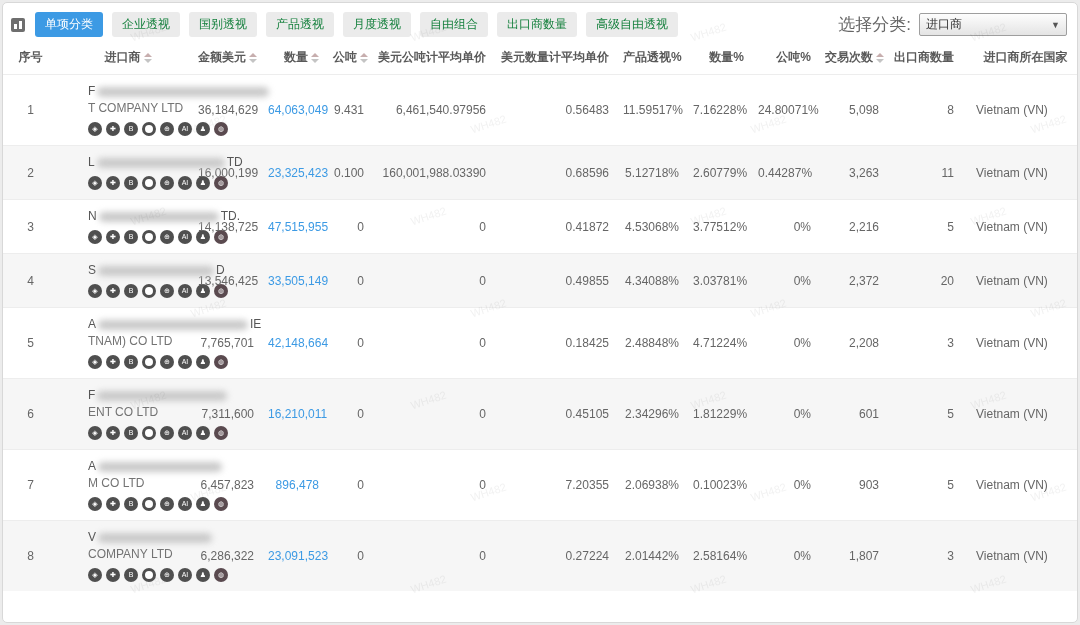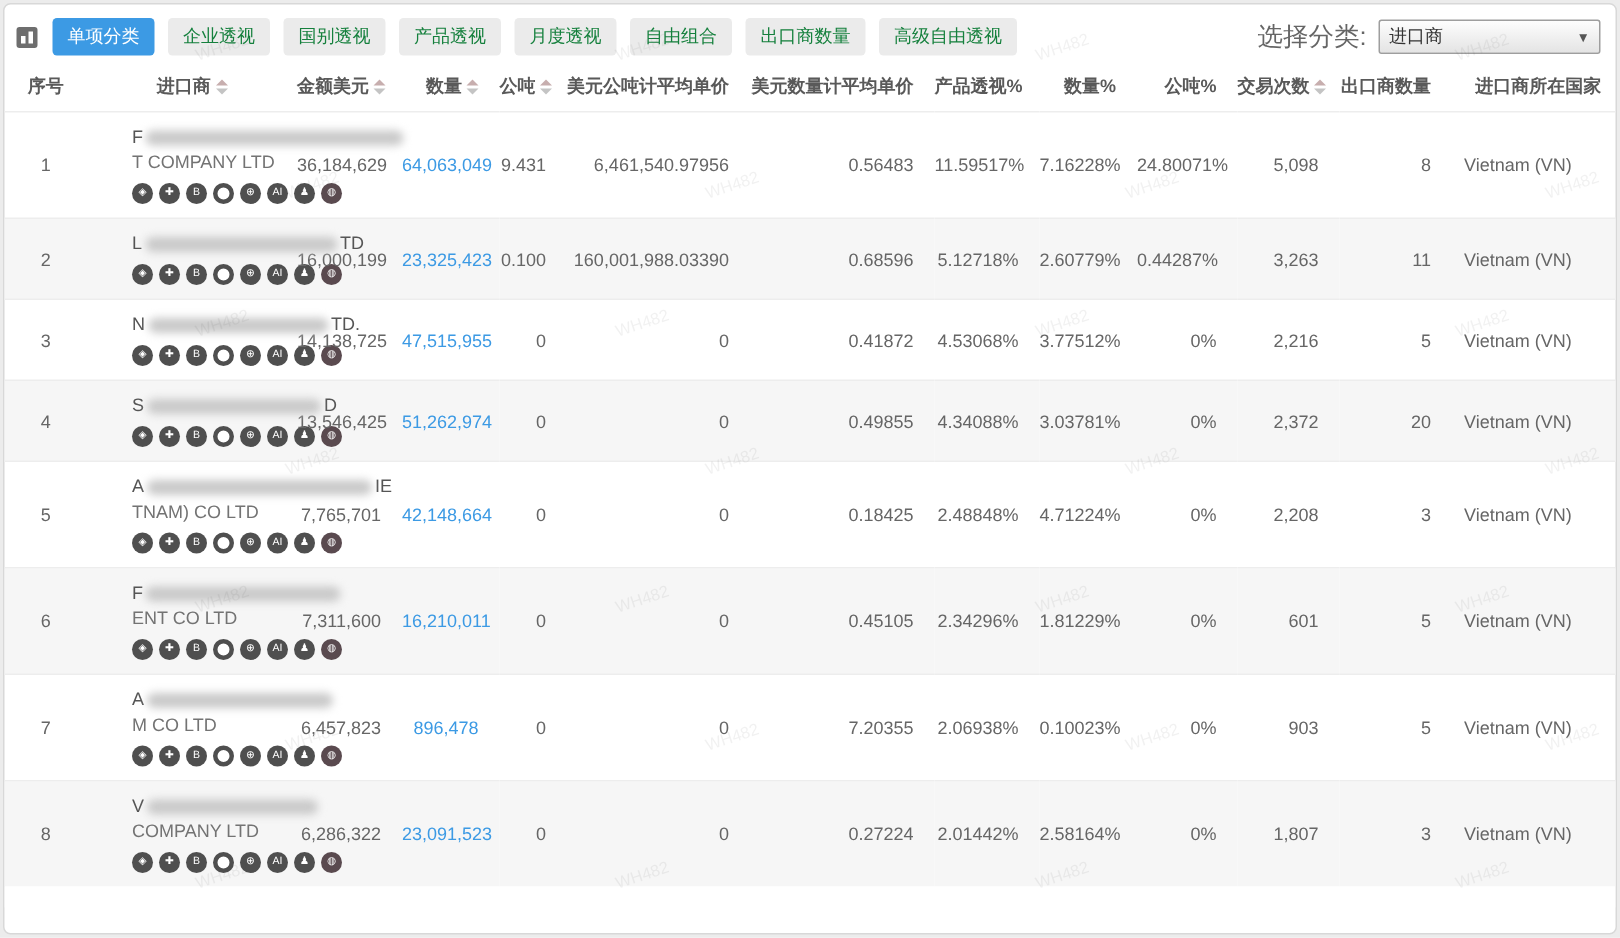--- a/index.html
+++ b/index.html
@@ -234,21 +234,21 @@
         <span class="icn" data-name="plus-circle-icon">✚</span>
         <span class="icn" data-name="letter-b-icon">B</span>
         <span class="icn" data-name="ring-icon"></span>
         <span class="icn" data-name="globe-icon">⊕</span>
         <span class="icn" data-name="ai-icon">AI</span>
         <span class="icn" data-name="people-icon">♟</span>
         <span class="icn" data-name="globe-solid-icon">◍</span>
       </div>
     </td>
     <td class="num" data-name="amount-usd-cell">13,546,425</td>
-    <td class="num qty" data-name="quantity-cell"><a data-name="quantity-link">51,262,974</a></td>
+    <td class="num qty" data-name="quantity-cell"><a data-name="quantity-link">33,505,149</a></td>
     <td class="num" data-name="tons-cell">0</td>
     <td class="num" data-name="avg-price-ton-cell">0</td>
     <td class="num" data-name="avg-price-qty-cell">0.49855</td>
     <td class="num" data-name="amount-pct-cell">4.34088%</td>
     <td class="num" data-name="quantity-pct-cell">3.03781%</td>
     <td class="num" data-name="tons-pct-cell">0%</td>
     <td class="num" data-name="txn-count-cell">2,372</td>
     <td class="num" data-name="exporter-count-cell">20</td>
     <td class="country" data-name="country-cell">Vietnam (VN)</td>
   </tr>

